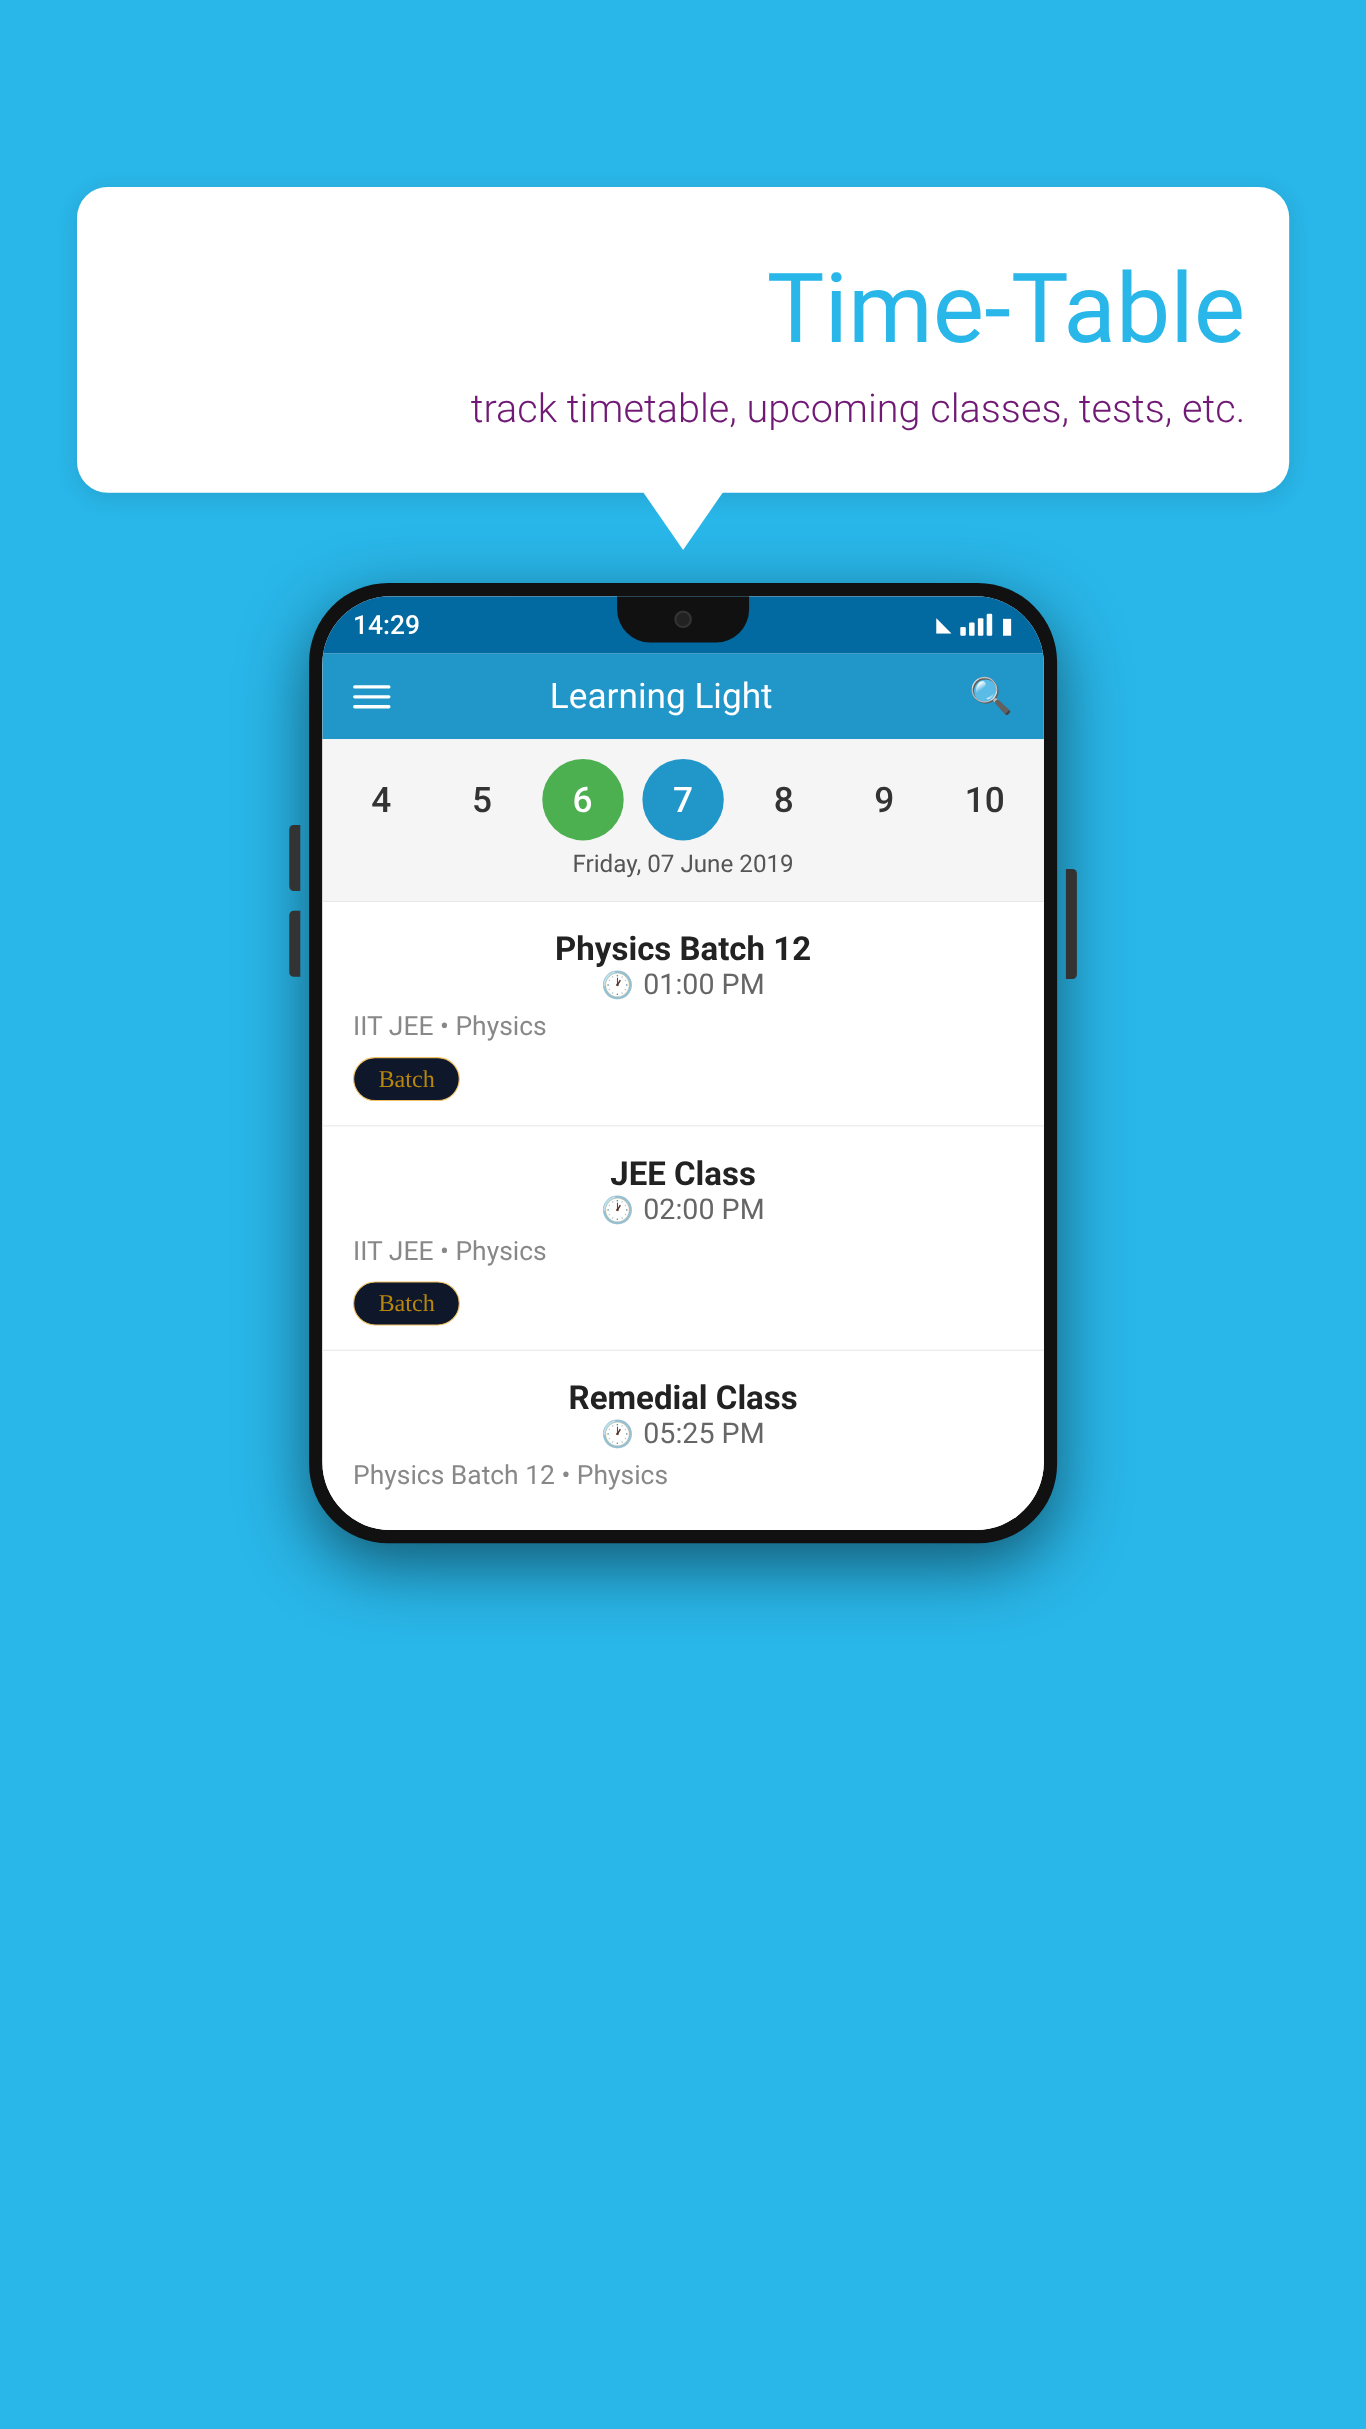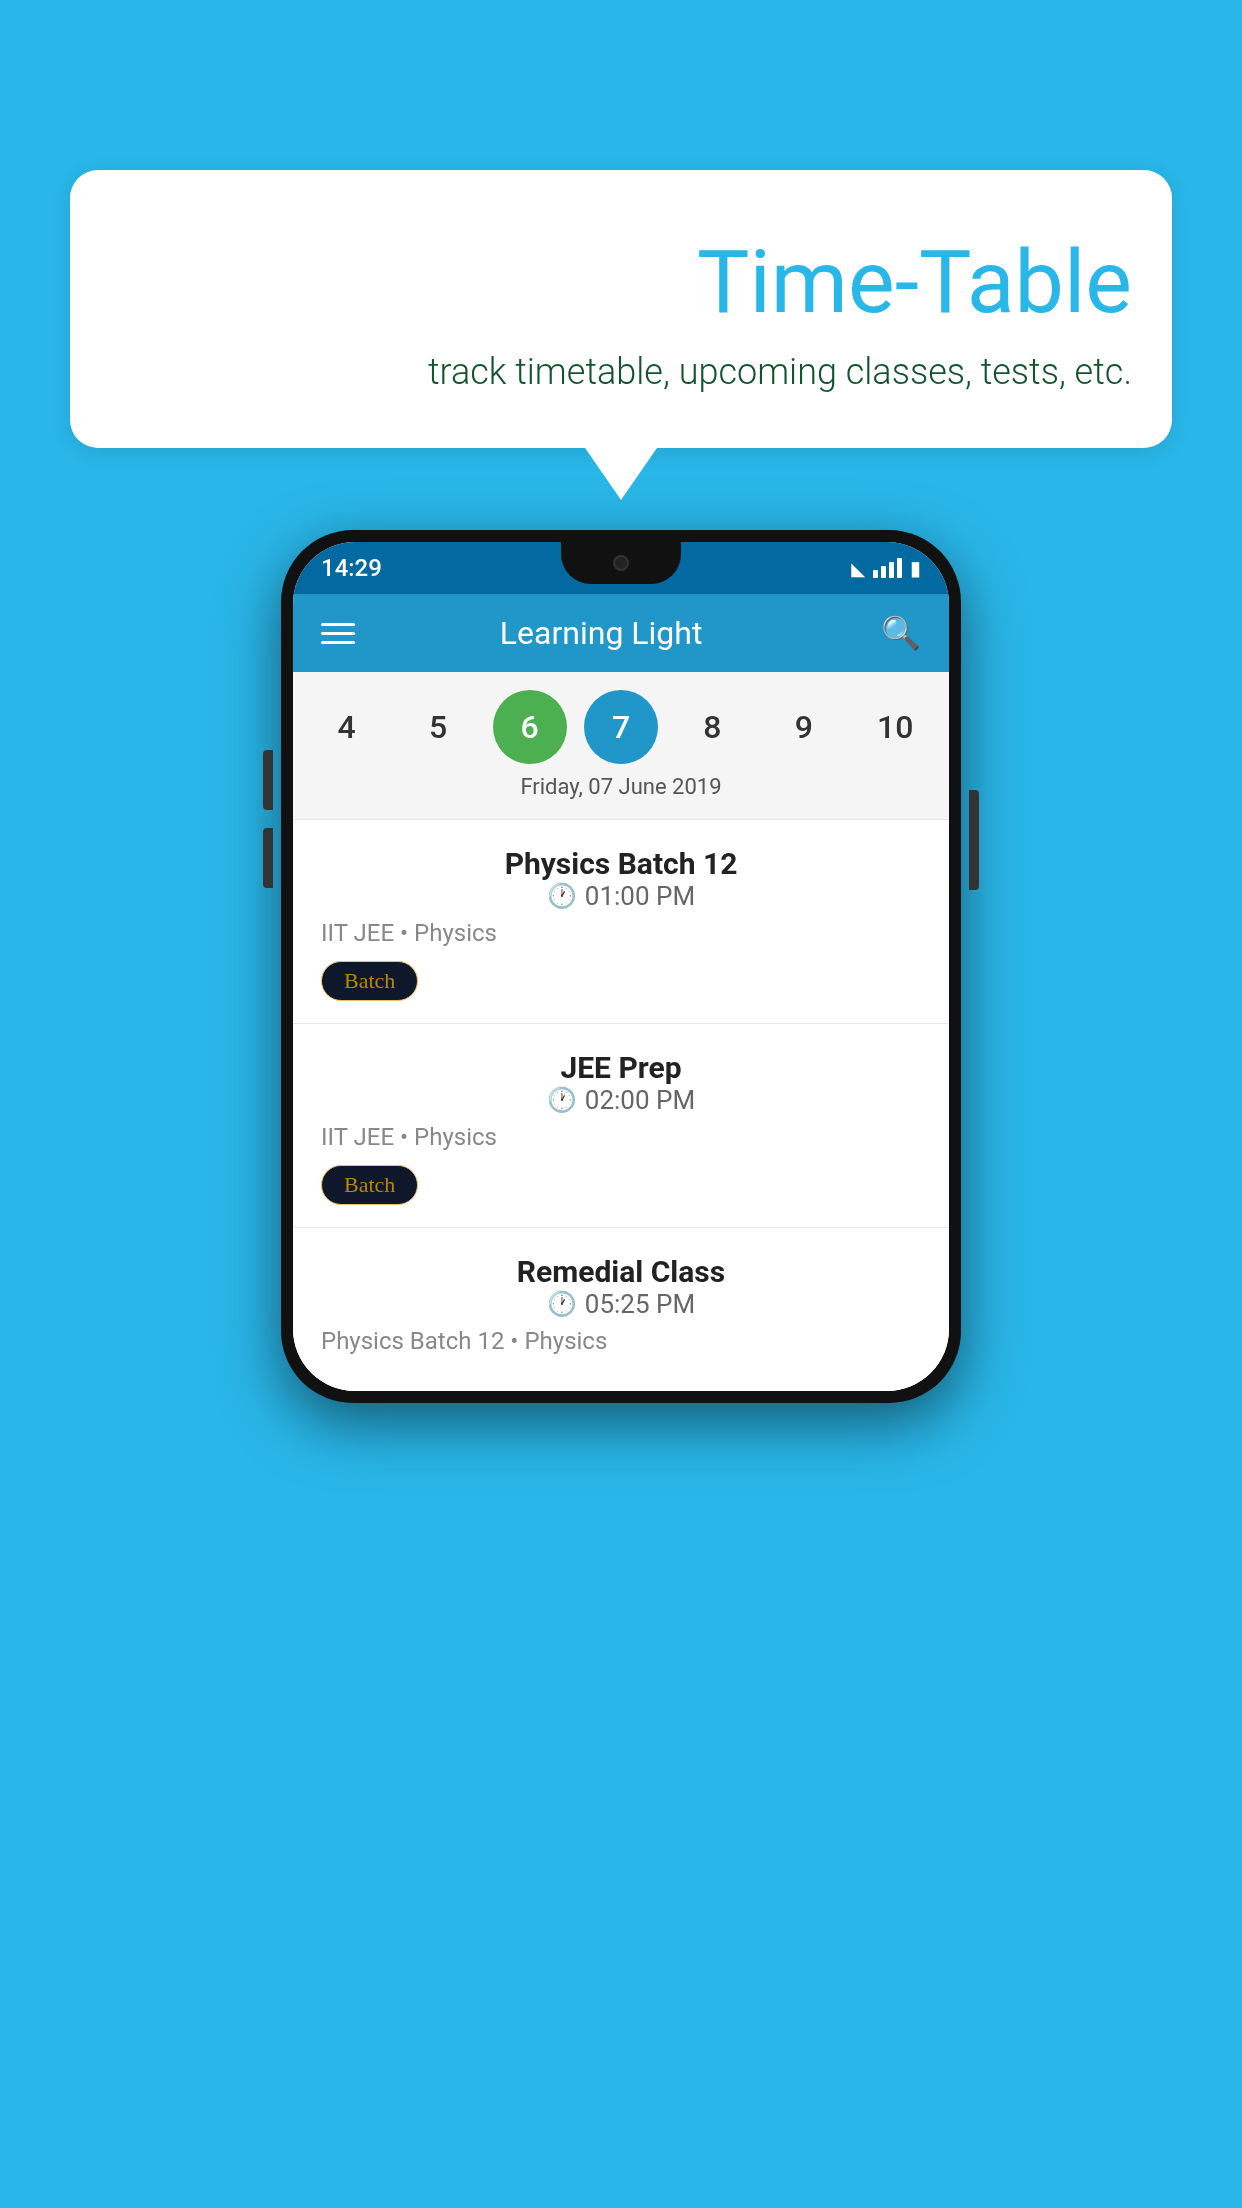--- a/index.html
+++ b/index.html
@@ -38,21 +38,21 @@
       border-top: 55px solid #fff;
     }
     .speech-bubble h1 {
       font-size: 88px;
       font-weight: 400;
       color: #29b6e8;
       margin-bottom: 18px;
     }
     .speech-bubble p {
       font-size: 36px;
-      color: #14532d;
+      color: #701a75;
       font-weight: 300;
     }
 
     
     .phone-wrapper {
       position: absolute;
       top: 530px;
       left: 50%;
       transform: translateX(-50%);
       width: 680px;
@@ -378,21 +378,21 @@
               <span class="clock-icon">🕐</span>
               <span>01:00 PM</span>
             </div>
           </div>
           <div class="schedule-item-sub">IIT JEE • Physics</div>
           <span class="batch-badge">Batch</span>
         </div>
 
         <div class="schedule-item">
           <div class="schedule-item-header">
-            <span class="schedule-item-title">JEE Prep</span>
+            <span class="schedule-item-title">JEE Class</span>
             <div class="schedule-item-time">
               <span class="clock-icon">🕐</span>
               <span>02:00 PM</span>
             </div>
           </div>
           <div class="schedule-item-sub">IIT JEE • Physics</div>
           <span class="batch-badge">Batch</span>
         </div>
 
         <div class="schedule-item">

